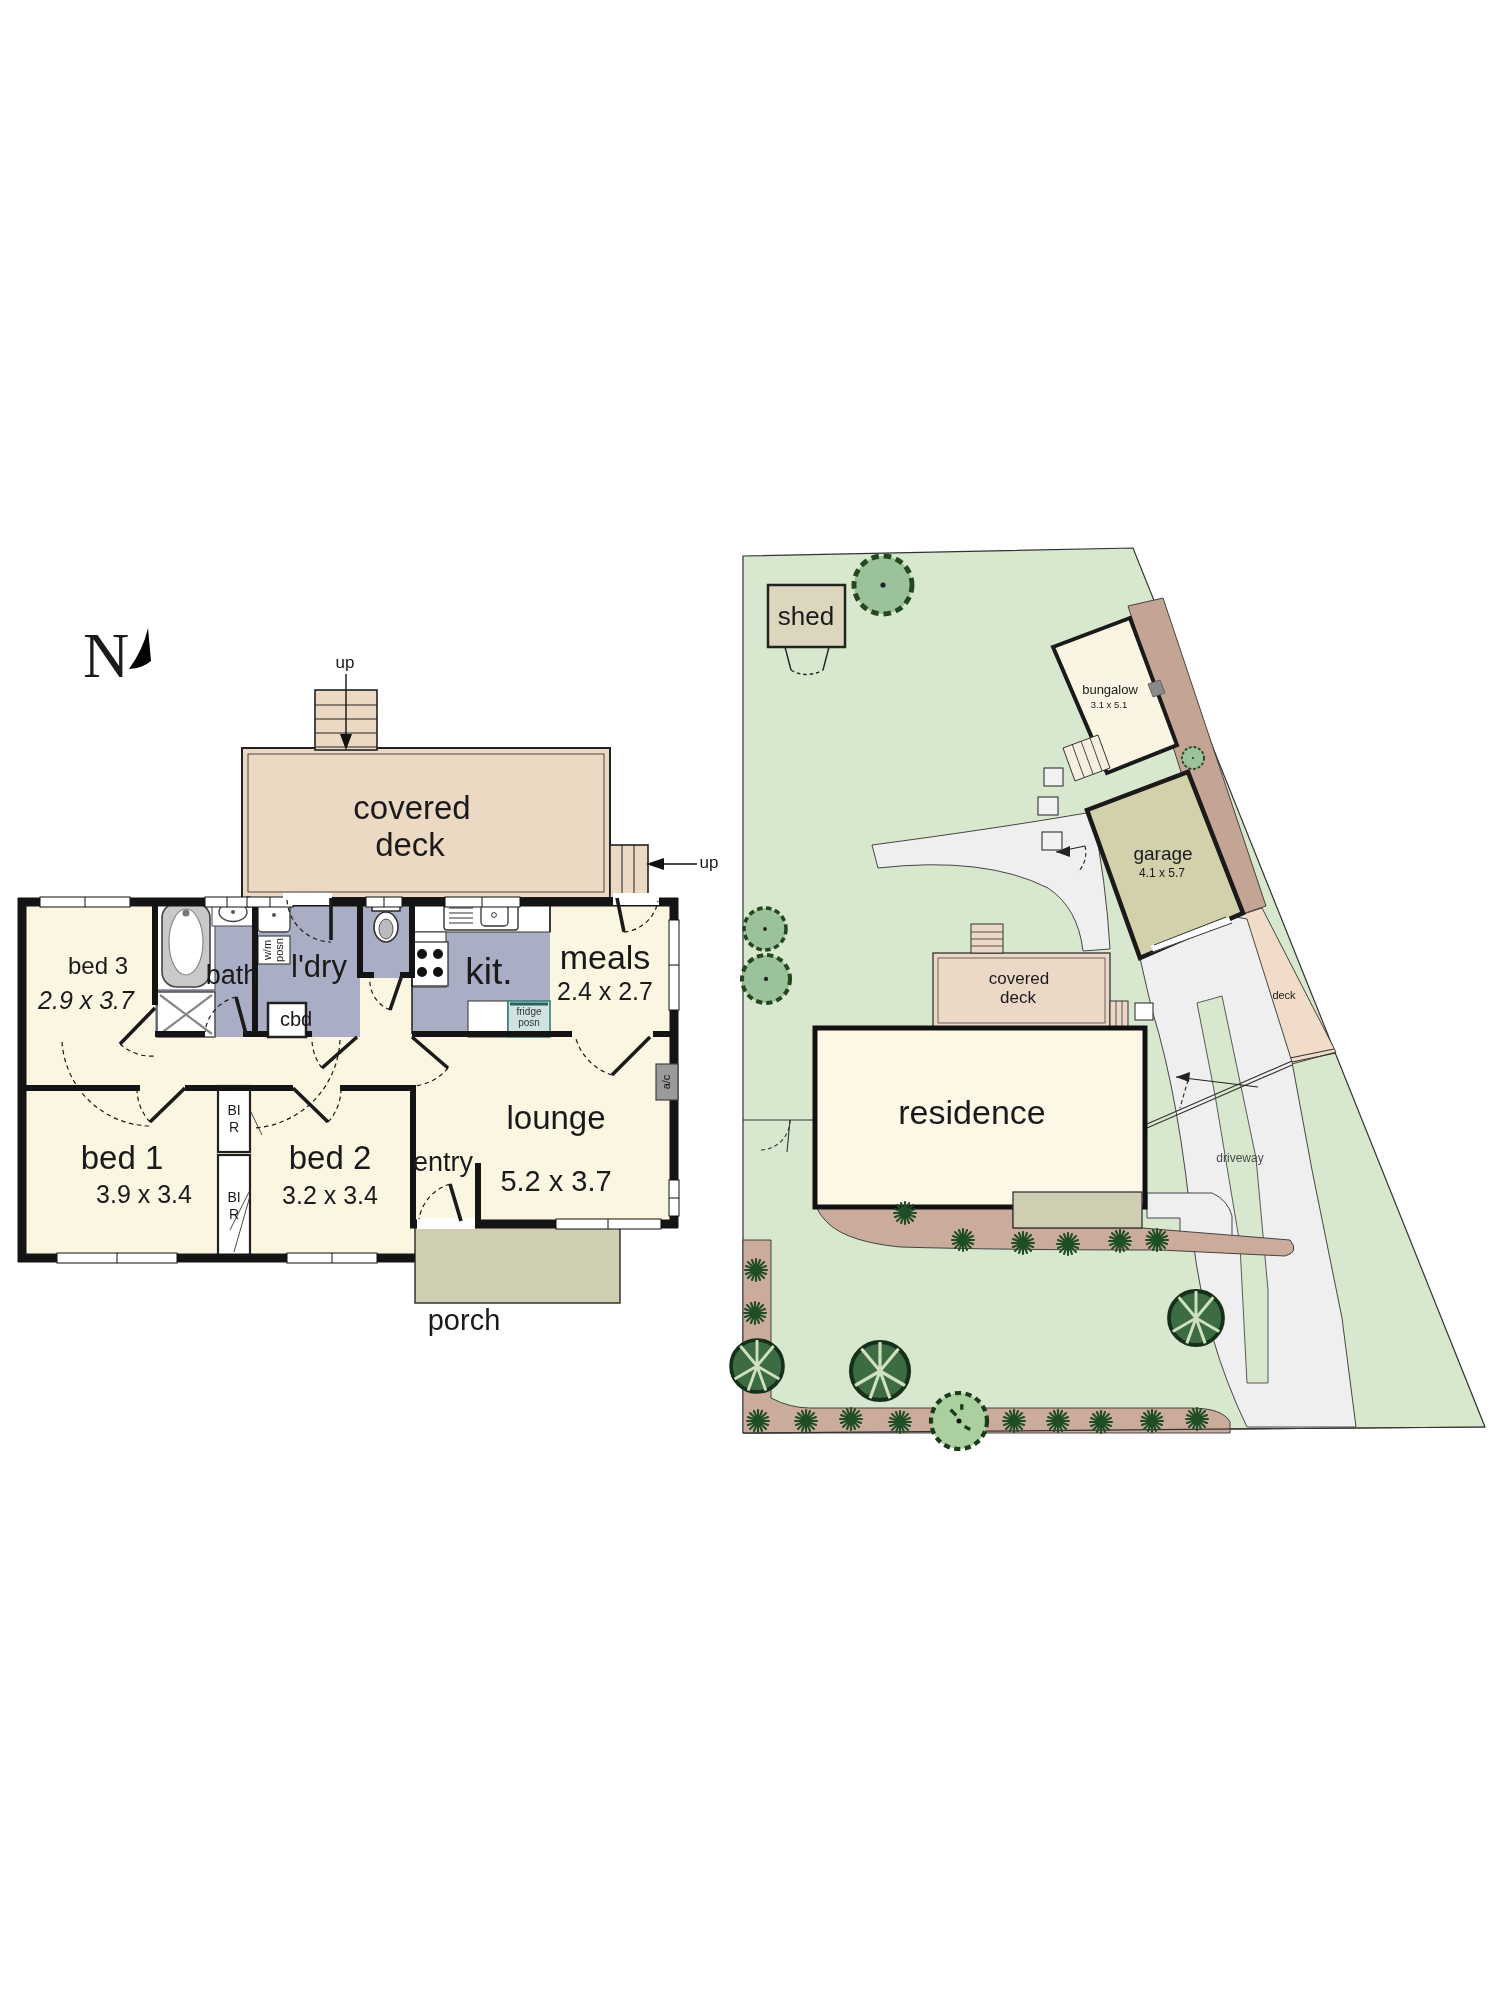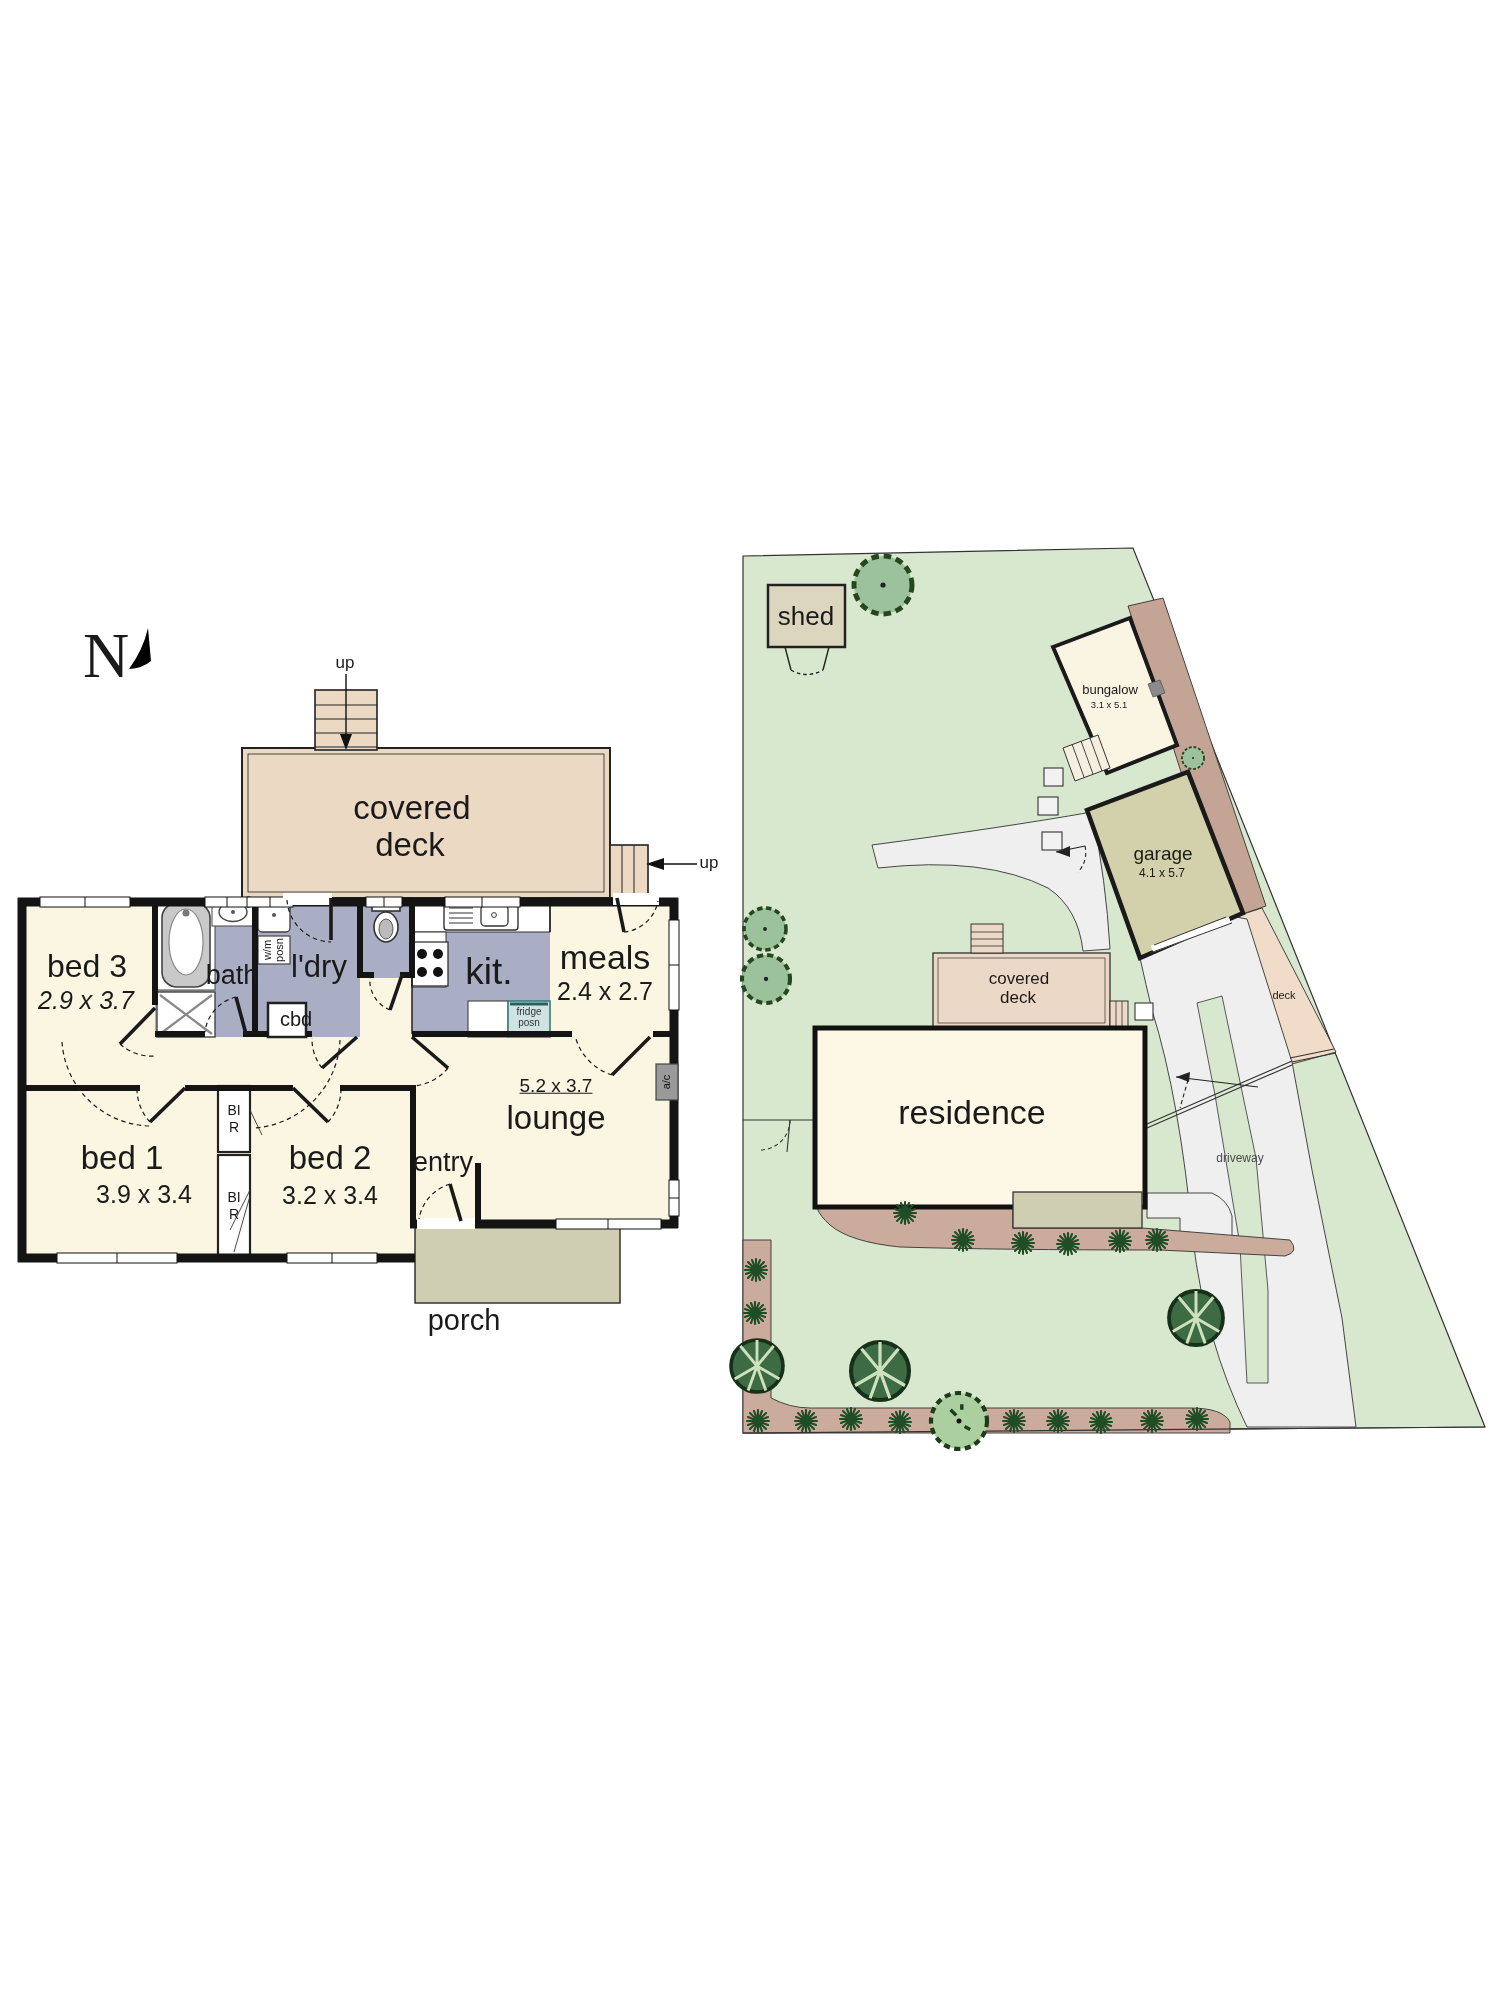--- a/index.html
+++ b/index.html
@@ -300,29 +300,29 @@
   </g>
 </svg>
 
 <div class="lbl serif" style="left:106px;top:656px;font-size:64px;">N</div>
 
 <div class="lbl" style="left:345px;top:663px;font-size:17px;">up</div>
 <div class="lbl" style="left:709px;top:863px;font-size:17px;">up</div>
 <div class="lbl" style="left:412px;top:808px;font-size:33px;">covered</div>
 <div class="lbl" style="left:410px;top:845px;font-size:33px;">deck</div>
 
-<div class="lbl" style="left:87px;top:966px;font-size:32px;">bed 3</div>
+<div class="lbl" style="left:98px;top:966px;font-size:24px;">bed 3</div>
 <div class="lbl" style="left:86px;top:1000px;font-size:25px;font-style:italic;">2.9 x 3.7</div>
 <div class="lbl" style="left:232px;top:976px;font-size:27px;">bath</div>
 <div class="lbl" style="left:319px;top:967px;font-size:31px;">l'dry</div>
 <div class="lbl" style="left:489px;top:972px;font-size:37px;">kit.</div>
 <div class="lbl" style="left:605px;top:957px;font-size:34px;">meals</div>
 <div class="lbl" style="left:605px;top:991px;font-size:25px;">2.4 x 2.7</div>
 <div class="lbl" style="left:556px;top:1118px;font-size:33px;">lounge</div>
-<div class="lbl" style="left:556px;top:1086px;font-size:19px;text-decoration:underline;">5.2 x 3.7</div>
+<div class="lbl" style="left:556px;top:1182px;font-size:29px;">5.2 x 3.7</div>
 <div class="lbl" style="left:443px;top:1163px;font-size:27px;">entry</div>
 <div class="lbl" style="left:122px;top:1158px;font-size:33px;">bed 1</div>
 <div class="lbl" style="left:124px;top:1194px;font-size:25px;margin-left:20px;">3.9 x 3.4</div>
 <div class="lbl" style="left:330px;top:1158px;font-size:33px;">bed 2</div>
 <div class="lbl" style="left:330px;top:1195px;font-size:25px;">3.2 x 3.4</div>
 <div class="lbl" style="left:464px;top:1321px;font-size:29px;">porch</div>
 <div class="lbl" style="left:288px;top:1020px;font-size:20px;margin-left:8px;">cbd</div>
 
 <div class="lbl rot" style="left:274px;top:950px;font-size:11px;">
   <div>w/m</div>

